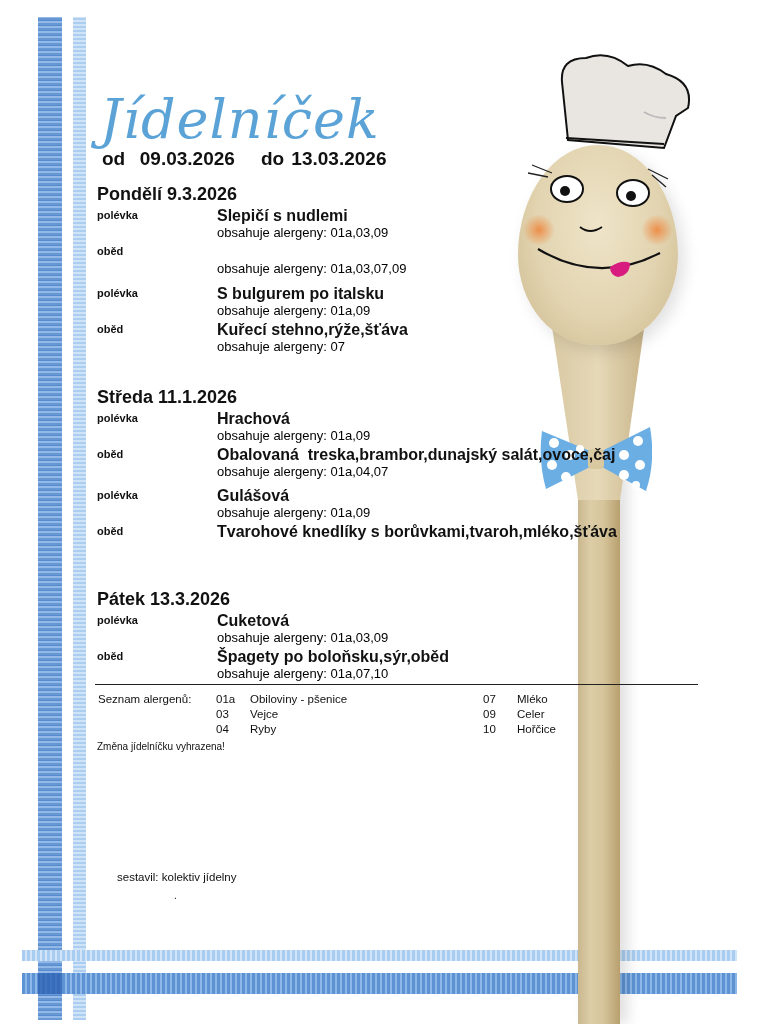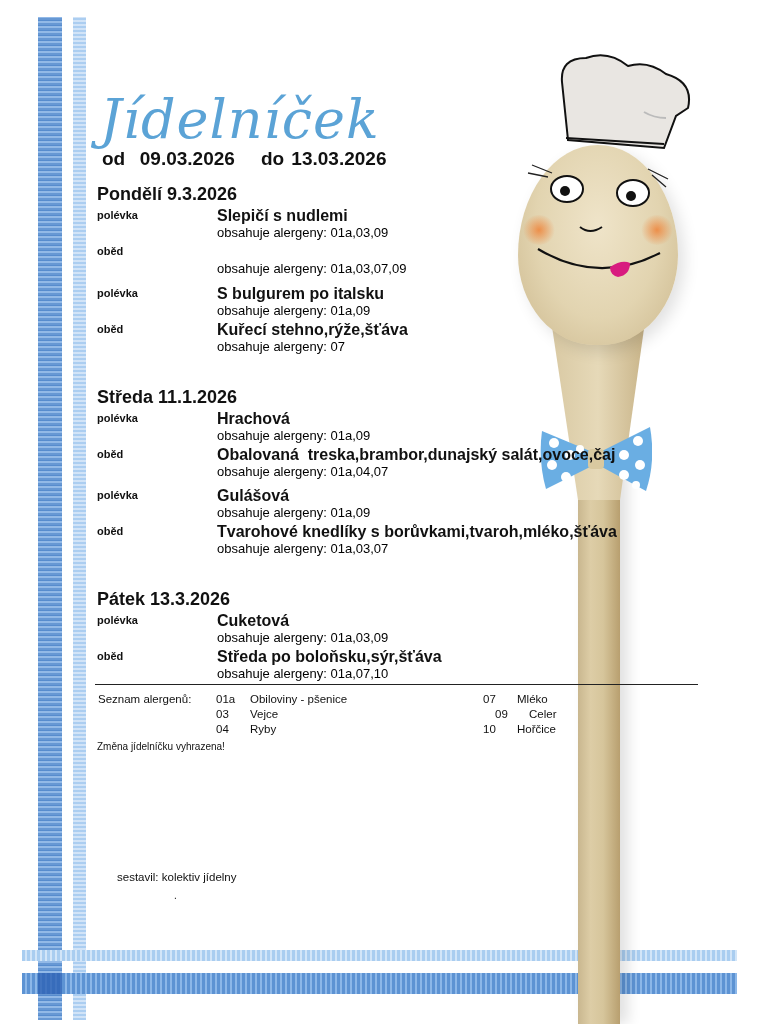--- a/index.html
+++ b/index.html
@@ -150,46 +150,45 @@
 <div class="day" style="top:486px;">
   <div class="row">
       <span class="lbl">polévka</span>
       <span class="dish">Gulášová</span>
     </div>
   <div class="alg">obsahuje alergeny: 01a,09</div>
   <div class="row">
       <span class="lbl">oběd</span>
       <span class="dish">Tvarohové knedlíky s borůvkami,tvaroh,mléko,šťáva</span>
     </div>
-  <div class="alg">obsahuje alergeny: 01a,03,07</div>
 </div>
 
 <div class="day" style="top:587px;">
   <div class="day-title">Pátek 13.3.2026</div>
   <div class="row">
       <span class="lbl">polévka</span>
       <span class="dish">Cuketová</span>
     </div>
   <div class="alg">obsahuje alergeny: 01a,03,09</div>
   <div class="row">
       <span class="lbl">oběd</span>
-      <span class="dish">Středa po boloňsku,sýr,šťáva</span>
+      <span class="dish">Špagety po boloňsku,sýr,oběd</span>
     </div>
   <div class="alg">obsahuje alergeny: 01a,07,10</div>
 </div>
 
 <div class="abs divider"></div>
 
 <div class="abs legend" style="left:98px;">Seznam alergenů:</div>
 <div class="abs legend" style="left:216px;">
   <div><span style="display:inline-block;width:34px;">01a</span><span>Obiloviny - pšenice</span></div>
   <div><span style="display:inline-block;width:34px;">03</span><span>Vejce</span></div>
   <div><span style="display:inline-block;width:34px;">04</span><span>Ryby</span></div>
 </div>
 <div class="abs legend" style="left:483px;">
   <div><span style="display:inline-block;width:34px;">07</span><span>Mléko</span></div>
-  <div><span style="display:inline-block;width:34px;margin-left:12px;">09</span><span>Celer</span></div>
+  <div><span style="display:inline-block;width:34px;">09</span><span>Celer</span></div>
   <div><span style="display:inline-block;width:34px;">10</span><span>Hořčice</span></div>
 </div>
 
 <div class="abs note">Změna jídelníčku vyhrazena!</div>
 <div class="abs author">sestavil: kolektiv jídelny</div>
 <div class="abs dot">.</div>
 
 </body></html>

